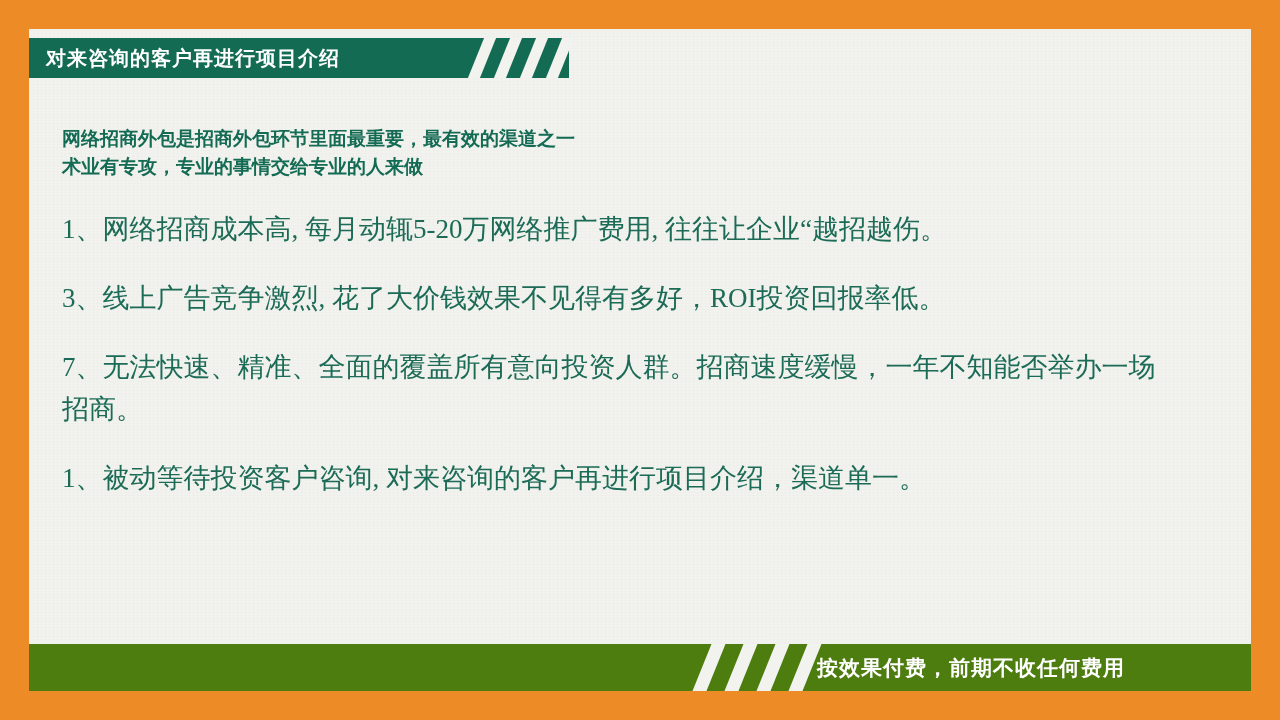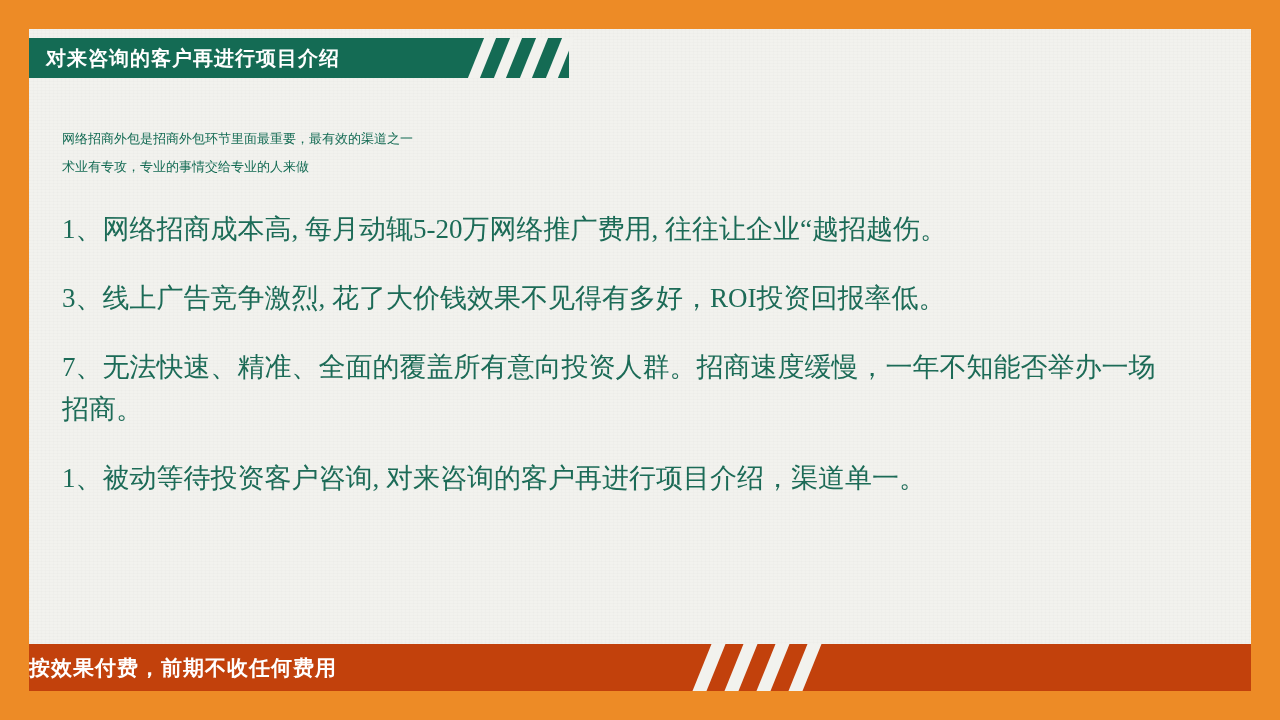--- a/index.html
+++ b/index.html
@@ -75,24 +75,24 @@
   .banner-notch.n3 { left: 528px; }
   .banner-notch.n4 { left: 554px; }
 
   
   .bottom-bar {
     position: absolute;
     left: 29px;
     bottom: 29px;
     width: 1222px;
     height: 47px;
-    background: #c2410c;
+    background: #4d7c0f;
     display: flex;
     align-items: center;
-    justify-content: flex-start;
+    justify-content: flex-end;
     overflow: hidden;
   }
   .bottom-bar .footer-text {
     color: #FFFFFF;
     font-size: 21px;
     font-weight: bold;
     letter-spacing: 1px;
     margin-right: 126px;
     white-space: nowrap;
   }
@@ -119,22 +119,22 @@
   .headline {
     color: #146B54;
     font-size: 34px;
     font-weight: bold;
     letter-spacing: 1px;
     margin: 0 0 22px 0;
     white-space: nowrap;
   }
   .subhead {
     color: #146B54;
-    font-size: 13px;
-    font-weight: normal;
+    font-size: 19px;
+    font-weight: bold;
     line-height: 28px;
     margin: 0 0 26px 0;
   }
   .subhead div { white-space: nowrap; }
 
   .bullets {
     margin-top: 0;
   }
   .bullet {
     color: #1C6B57;

